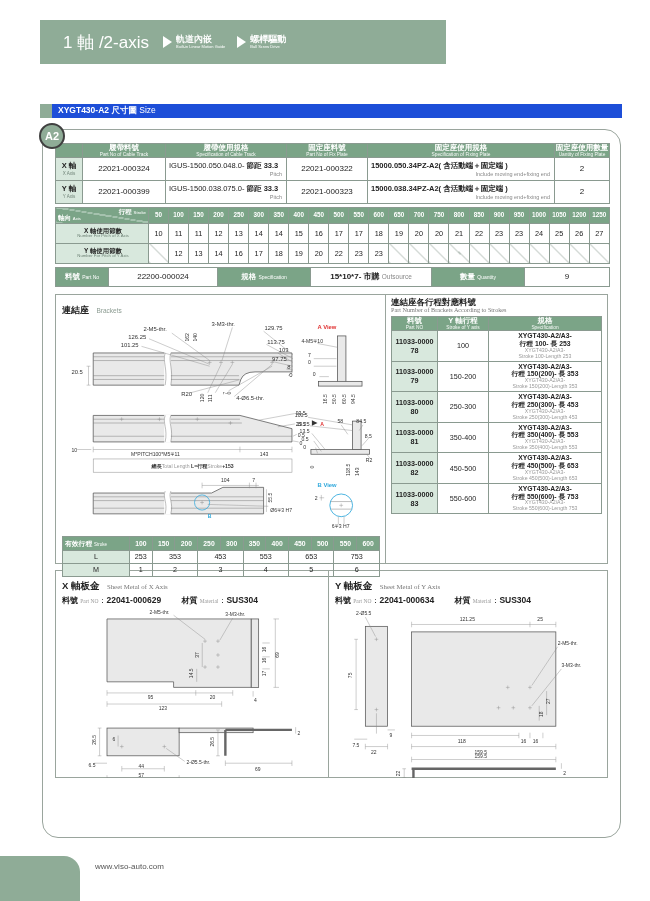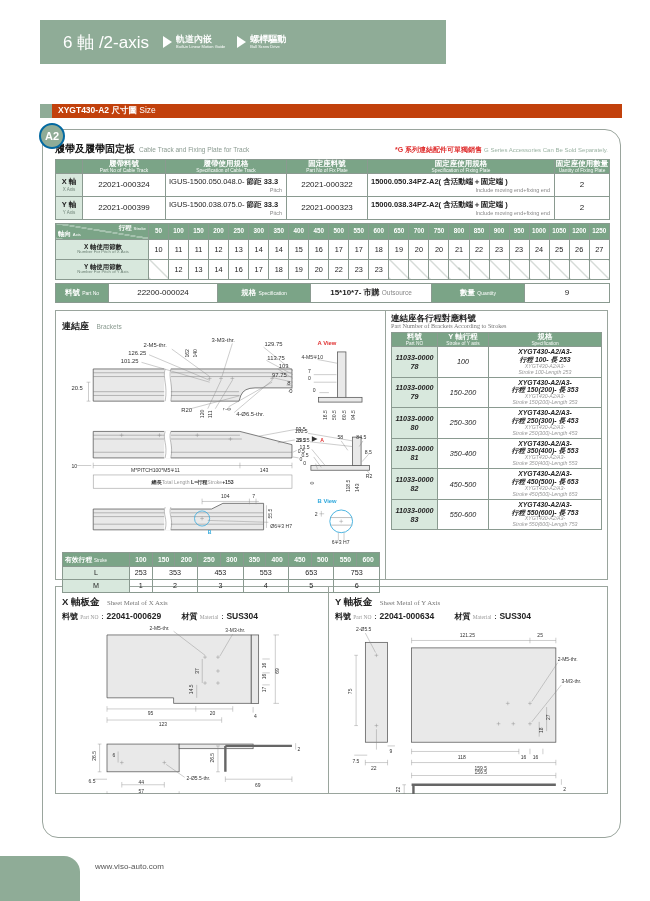--- a/index.html
+++ b/index.html
@@ -9,31 +9,31 @@
   .header-band{position:absolute;left:40px;top:20px;width:406px;height:44px;
     background:#8FAC97;color:#fff;display:flex;align-items:center;padding-left:16px;box-sizing:border-box;}
   .model{font-size:25px;font-weight:bold;letter-spacing:.5px;}
   .sub{font-size:17px;margin-left:7px;font-weight:normal;white-space:nowrap;}
   .badges{display:flex;margin-left:14px;gap:12px;}
   .badge{display:flex;align-items:center;gap:4px;}
   .tri{width:0;height:0;border-top:6px solid transparent;border-bottom:6px solid transparent;border-left:9px solid #fff;}
   .bt{display:flex;flex-direction:column;line-height:1;}
   .bt b{font-size:9px;} .bt i{font-style:normal;font-size:4px;margin-top:1px;}
   
-  .sec-bar{position:absolute;left:40px;top:104px;width:582px;height:14px;background:#c2410c;
+  .sec-bar{position:absolute;left:40px;top:104px;width:582px;height:14px;background:#1d4ed8;
     display:flex;align-items:center;box-sizing:border-box;}
   .sec-bar .sq{width:12px;height:14px;background:#8FAC97;margin-right:6px;}
   .sec-bar-text{color:#fff;font-size:8.5px;}
   .sec-bar-text b{font-weight:bold;}
   
   .card{position:absolute;left:42px;top:129px;width:579px;height:709px;border:1px solid #9aa59d;
     border-radius:16px;box-sizing:border-box;padding:10px 12px;background:#fff;}
   .a2-badge{position:absolute;left:-4px;top:-7px;width:26px;height:26px;border-radius:50%;
     background:#8FAC97;color:#fff;font-size:11px;font-weight:bold;display:flex;align-items:center;
-    justify-content:center;border:2px solid #0369a1;box-sizing:border-box;}
+    justify-content:center;border:2px solid #404040;box-sizing:border-box;}
   .sec-title{display:flex;align-items:baseline;margin-top:2px;}
   .sec-title .cjk{font-size:10px;font-weight:bold;color:#1a1a1a;}
   .sec-title .en{font-size:6.5px;color:#8b9b91;margin-left:4px;}
   .sec-title .note{margin-left:auto;font-size:7px;}
   .note .red{color:#E03131;font-weight:bold;}
   .note .grn{color:#9bb3a3;font-size:6px;}
   table{border-collapse:collapse;table-layout:fixed;}
   td,th{border:1px solid #8a9a90;padding:0;vertical-align:middle;}
   .ghead{background:#7BA487;color:#fff;text-align:center;line-height:1.05;}
   .ghead .c{font-size:7.5px;font-weight:bold;display:block;}
@@ -72,21 +72,21 @@
   
   .bigbox{margin-top:7px;border:1px solid #9aa59d;height:270px;display:flex;box-sizing:border-box;}
   .bb-left{width:330px;border-right:1px solid #9aa59d;padding:4px 2px 2px 6px;box-sizing:border-box;}
   .bb-right{flex:1;padding:3px 5px;box-sizing:border-box;}
   .bb-title .cjk{font-size:9px;font-weight:bold;}
   .bb-title .en{font-size:6.5px;color:#8b9b91;margin-left:3px;}
   .pt-title{line-height:1.1;}
   .pt-title .cjk{font-size:8.5px;font-weight:bold;display:block;}
   .pt-title .en{font-family:"Liberation Serif",serif;font-size:6.2px;color:#777;display:block;}
   .t4{width:100%;margin-top:2px;}
-  .t4 td{font-size:7.2px;text-align:center;font-style:italic;}
+  .t4 td{font-size:7.2px;text-align:center;}
   .t4 .part-cell{background:#D8E8DD;font-size:7.2px;font-weight:bold;word-break:break-all;padding:0 2px;}
   .t4 .spec-cell{padding:1px 0;line-height:1.15;}
   .t4 .spec-cell .cjk{font-size:6.8px;font-weight:bold;}
   .t4 .spec-cell .en{font-size:5.2px;color:#999;}
   .t4 th.w1{width:45px;} .t4 th.w2{width:50px;}
   
   .t5{width:318px;margin-top:3px;}
   .t5 th{font-size:6.8px;height:13px;}
   .t5 td{font-size:7.2px;text-align:center;height:12px;}
   .t5 .lbl{width:64px;}
@@ -111,21 +111,21 @@
   .dl{stroke:#888;stroke-width:.45;fill:none;}
   .thick{stroke:#666;stroke-width:2.6;fill:none;}
   
   .footer-block{position:absolute;left:0;top:856px;width:80px;height:45px;background:#8FAC97;border-radius:0 16px 0 0;}
   .footer-url{position:absolute;left:95px;top:862px;font-size:8px;color:#555;}
 </style>
 </head>
 <body>
 
 <div class="header-band">
-  <span class="sub">6 軸 /2-axis</span>
+  <span class="sub">1 軸 /2-axis</span>
   <div class="badges">
     <div class="badge">
       <span class="tri"></span>
       <span class="bt">
           <b>軌道內嵌</b>
           <i>Built-in Linear Motion Guide</i>
         </span>
     </div>
     <div class="badge">
       <span class="tri"></span>
@@ -138,28 +138,20 @@
 </div>
 
 <div class="sec-bar">
   <span class="sq"></span>
   <span class="sec-bar-text"><b>XYGT430-A2 尺寸圖</b>&nbsp;<span>Size</span></span>
 </div>
 
 <div class="card">
   <div class="a2-badge">A2</div>
 
-  <div class="sec-title">
-    <span class="cjk">履帶及履帶固定板</span>
-    <span class="en">Cable Track and Fixing Plate for Track</span>
-    <span class="note">
-      <span class="red">*G 系列連結配件可單獨銷售</span>
-      <span class="grn">G Series Accessories Can Be Sold Separately.</span>
-    </span>
-  </div>
   <table class="t1">
     <tbody>
         <tr>
       <th class="ghead" style="width:26px"></th>
       <th class="ghead" style="width:82px">
             <span class="c">履帶料號</span>
             <span class="e">Part No of Cable Track</span>
           </th>
       <th class="ghead" style="width:120px">
             <span class="c">履帶使用規格</span>

